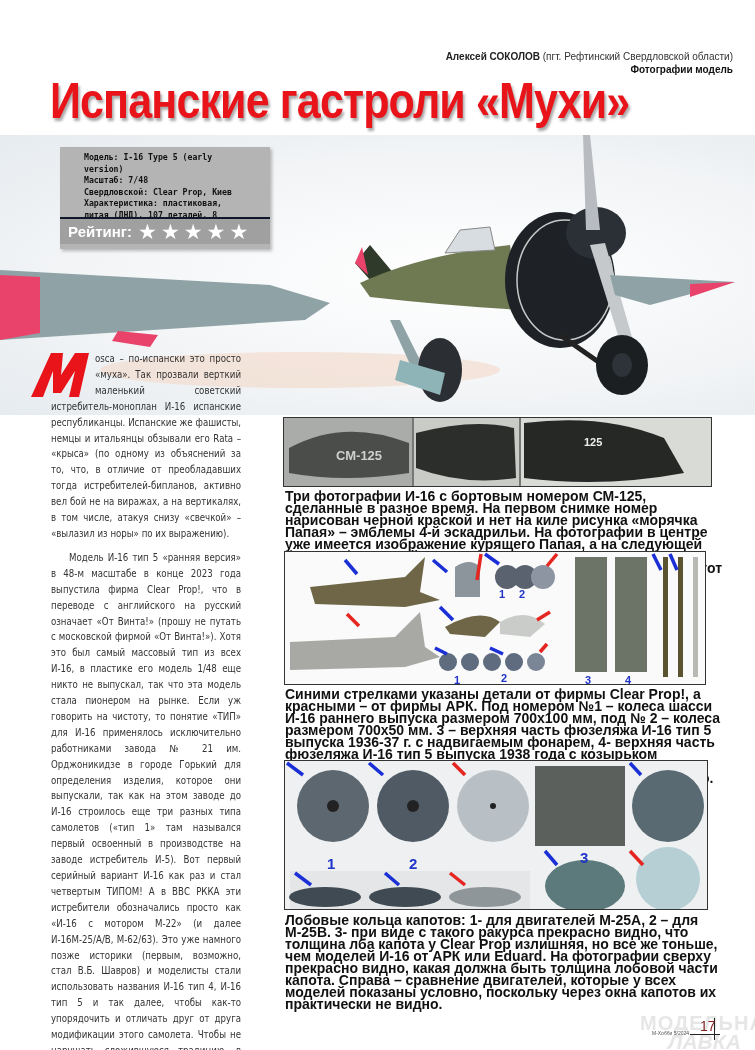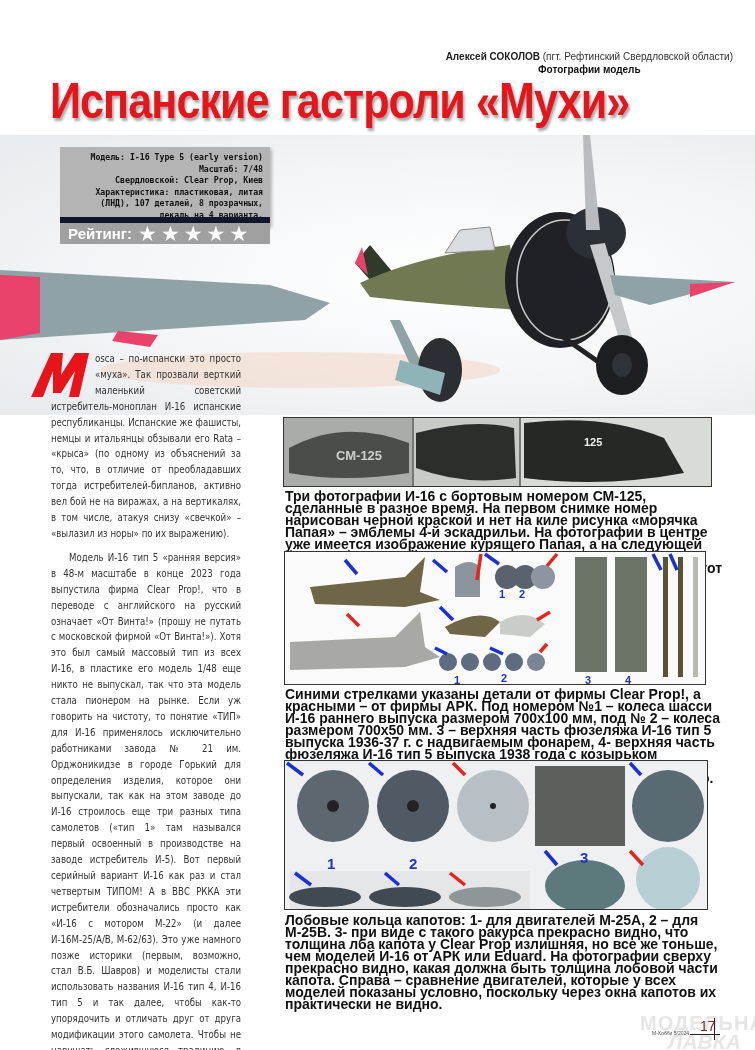--- a/index.html
+++ b/index.html
@@ -1,50 +1,49 @@
 <!DOCTYPE html>
 <html><head>
 <meta charset="utf-8">
 <style>
   html, body { margin: 0; padding: 0; }
   body {
     width: 755px; height: 1050px; position: relative; overflow: hidden;
     background: #ffffff; font-family: "Liberation Sans", sans-serif; color: #222;
   }
   .byline {
-    position: absolute; right: 22px; top: 50px; text-align: center;
+    position: absolute; right: 22px; top: 50px; text-align: right;
     font-size: 10px; line-height: 13px; color: #333;
   }
   .byline .author { font-weight: bold; color: #222; }
   .byline .photos { font-weight: bold; display: block; color: #111; }
   .title {
     position: absolute; left: 50px; top: 72px; width: 660px;
     font-family: "Liberation Sans", sans-serif; font-weight: bold;
     font-size: 50px; letter-spacing: -1px; color: #e8141a;
     text-shadow: 2px 3px 3px rgba(0,0,0,0.35);
     transform: scaleX(0.86); transform-origin: left center; white-space: nowrap;
   }
   
   .hero {
     position: absolute; left: 0; top: 135px; width: 755px; height: 280px;
     background: radial-gradient(ellipse at 60% 50%, #ffffff 0%, #f2f4f6 60%, #e6ebef 100%);
   }
   .hero svg { position: absolute; left: 0; top: 0; }
   
   .specbox {
     position: absolute; left: 60px; top: 147px; width: 210px;
-    background: #b4b4b4; padding: 5px 7px; box-sizing: border-box;
+    background: #b4b4b4; padding: 5px 24px; box-sizing: border-box;
     font-family: "DejaVu Sans Mono", monospace; font-size: 8.2px; line-height: 11.5px; color: #111; font-weight: bold;
     box-shadow: 2px 2px 3px rgba(0,0,0,0.25);
-    text-align: right;
   }
   .ratingbox {
     position: absolute; left: 60px; top: 217px; width: 210px; height: 27px;
     background: #a0a0a0; display: flex; align-items: center; padding-left: 8px; box-sizing: border-box;
-    border-top: 6px solid #0f172a;
+    border-top: 2px solid #0f172a;
   }
   .ratingbox .rl { color: #fff; font-weight: bold; font-size: 15px; margin-right: 4px; }
   .star { color: #fff; font-size: 21px; margin: 0 2px; line-height: 1; }
   
   .col {
     position: absolute; left: 43px; top: 343px; width: 206px;
     font-family: "DejaVu Sans Condensed", "DejaVu Sans", sans-serif; font-size: 9.6px; line-height: 15.9px;
     color: #333; text-align: justify; hyphens: auto;
   }
   .col p { margin: 8px; text-indent: 18px; }

